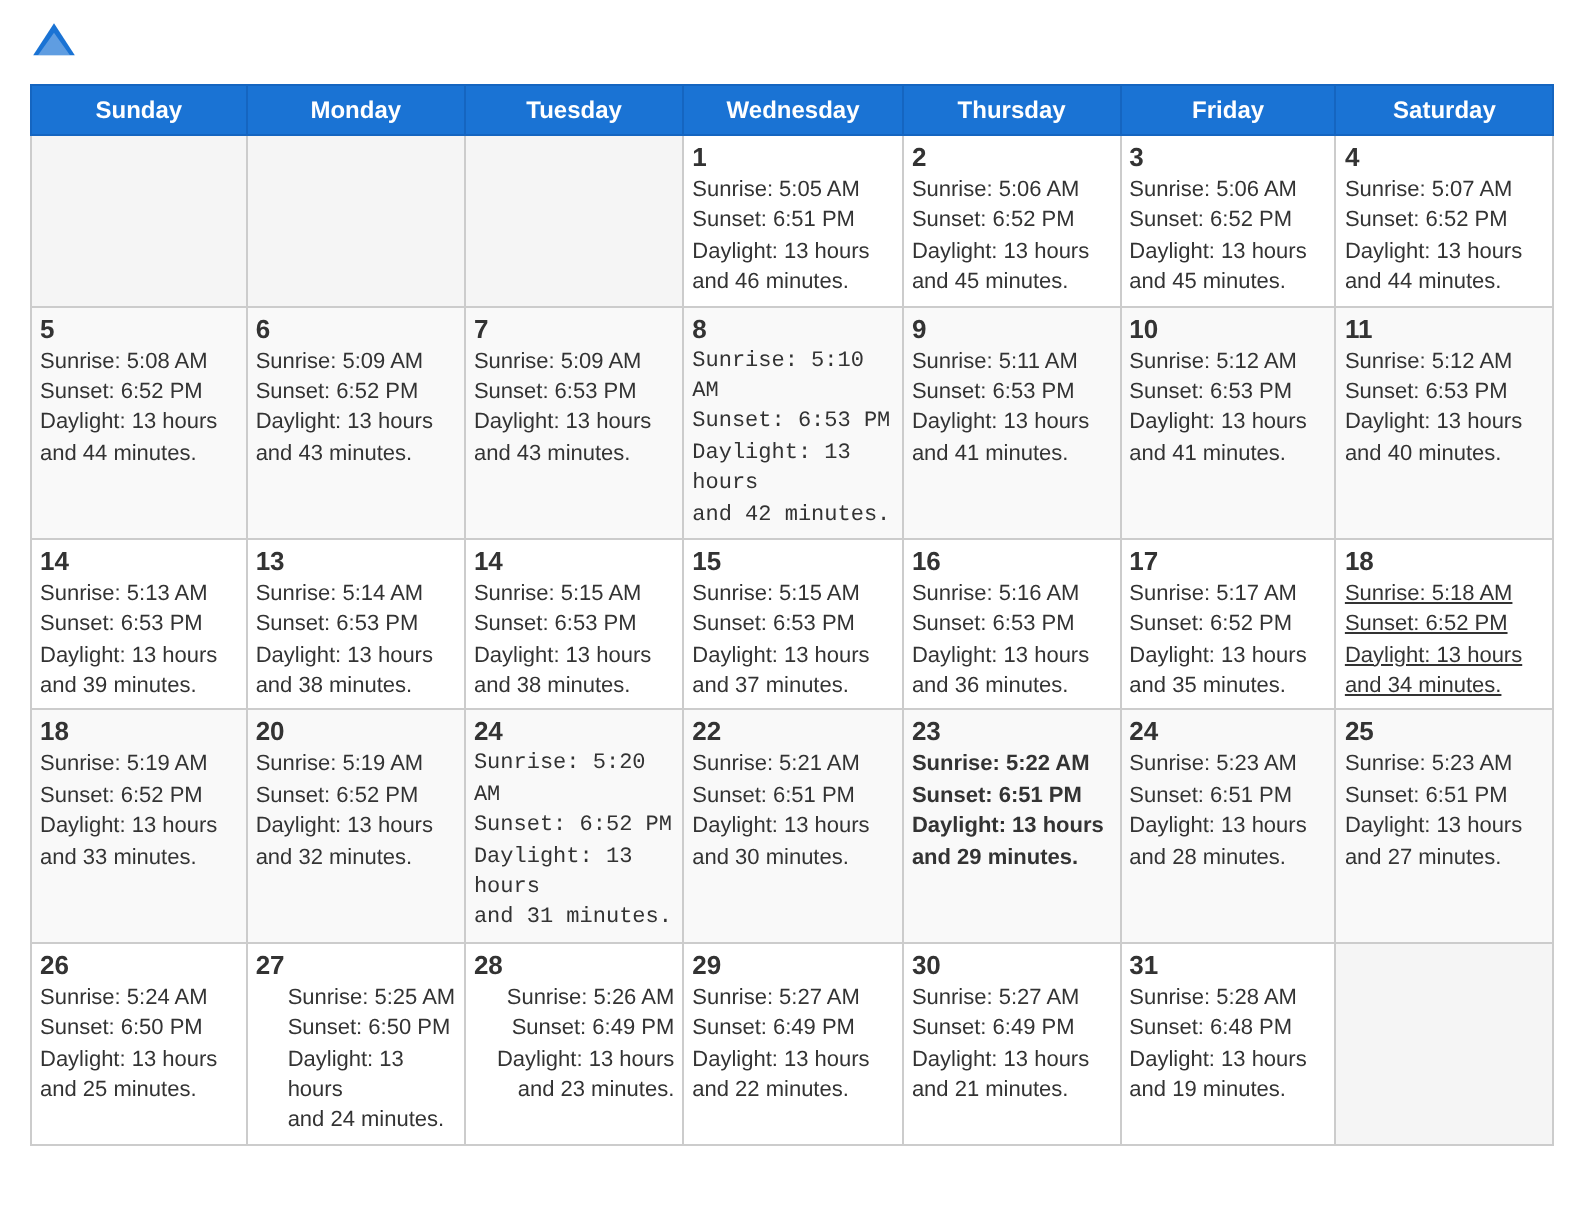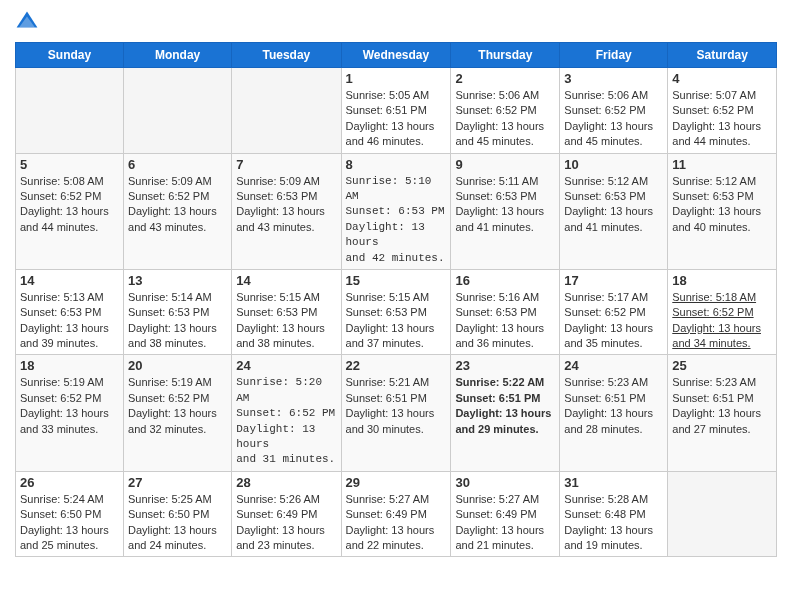--- a/index.html
+++ b/index.html
@@ -313,28 +313,28 @@
         <tr>
           <td>
             <div class="day-number">26</div>
             <div class="cell-content" style="white-space: pre-line;">Sunrise: 5:24 AM
 Sunset: 6:50 PM
 Daylight: 13 hours
 and 25 minutes.</div>
           </td>
           <td>
             <div class="day-number">27</div>
-            <div class="cell-content" style="white-space: pre-line;">Sunrise: 5:25 AM
+            <div class="cell-content" style="white-space: pre-line; margin-left: 16px;">Sunrise: 5:25 AM
 Sunset: 6:50 PM
 Daylight: 13 hours
 and 24 minutes.</div>
           </td>
           <td>
             <div class="day-number">28</div>
-            <div class="cell-content" style="white-space: pre-line;">Sunrise: 5:26 AM
+            <div class="cell-content" style="white-space: pre-line; text-align: right;">Sunrise: 5:26 AM
 Sunset: 6:49 PM
 Daylight: 13 hours
 and 23 minutes.</div>
           </td>
           <td>
             <div class="day-number">29</div>
             <div class="cell-content" style="white-space: pre-line;">Sunrise: 5:27 AM
 Sunset: 6:49 PM
 Daylight: 13 hours
 and 22 minutes.</div>

